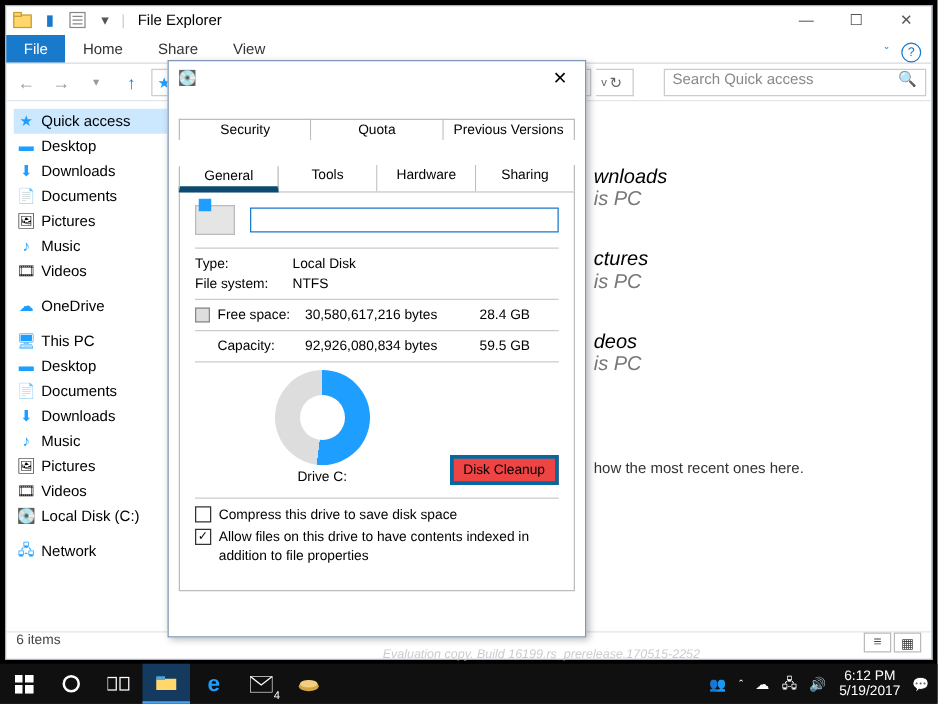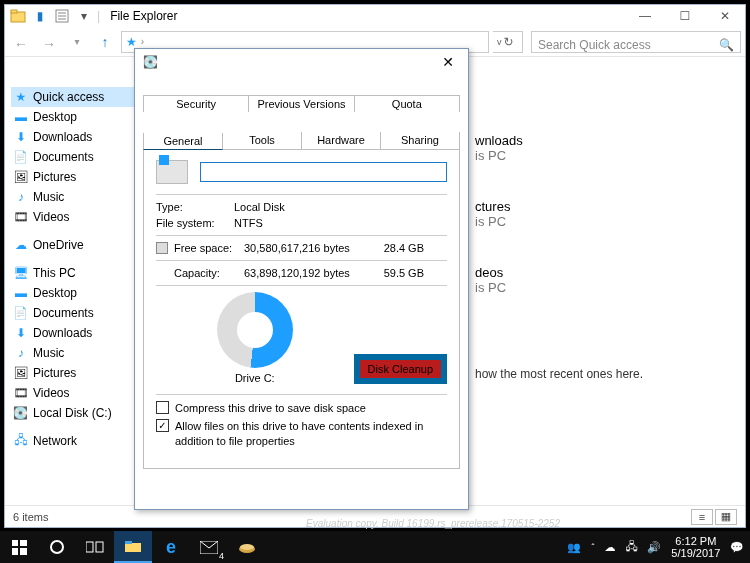--- a/index.html
+++ b/index.html
@@ -15,47 +15,47 @@
 .ribbon-tabs { height: 24px; display: flex; align-items: flex-end; border-bottom: 1px solid #d9d9d9; }
 .tab-file { background: #1979ca; color: #fff; padding: 4px 14px; font-size: 12px; }
 .tab-n { padding: 4px 14px; font-size: 12px; color: #333; }
 .ribbon-right { margin-left: auto; display: flex; align-items: center; padding-right: 8px; gap: 10px; color: #1979ca; }
 .circ-help { width:16px; height:16px; border:1px solid #1979ca; border-radius:50%; display:flex; align-items:center; justify-content:center; font-size:10px; color:#1979ca;}
 .addr-row { height: 30px; border-bottom: 1px solid #e5e5e5; display: flex; align-items: center; padding: 0 4px; gap: 4px; }
 .nav-btn { width: 24px; height: 24px; display: flex; align-items: center; justify-content: center; color: #999; font-size: 14px; }
 .nav-btn.blue { color: #1979ca; }
 .addr-bar { flex: 1; height: 22px; border: 1px solid #ccc; display: flex; align-items: center; padding: 0 4px; gap: 4px; }
 .refresh-sep { width: 30px; height: 22px; border: 1px solid #ccc; border-left: none; display: flex; align-items: center; gap: 2px; padding: 0 4px; color: #666; }
-.search-box { width: 210px; height: 22px; border: 1px solid #ccc; display: flex; align-items: flex-end; padding: 0 6px; color: #888; margin-left: 4px; }
+.search-box { width: 210px; height: 22px; border: 1px solid #ccc; display: flex; align-items: flex-start; padding: 0 6px; color: #888; margin-left: 20px; }
 .search-box .mag { margin-left: auto; }
 
 .ex-body { position: absolute; top: 78px; left: 0; right: 0; bottom: 24px; display: flex; }
 .tree { width: 130px; border-right: 1px solid #e5e5e5; padding: 4px 0 4px 6px; overflow: hidden; }
 .tree-item { display: flex; align-items: center; gap: 4px; padding: 2px 2px; font-size: 12px; color: #000; white-space: nowrap; }
 .tree-item.sel { background: #cce8ff; }
 .tree-item .ico { width: 16px; height: 16px; display: flex; align-items: center; justify-content: center; flex-shrink: 0; }
 .tree-sp { height: 8px; }
 
 .content { flex: 1; padding: 6px 12px; font-size: 12px; position: relative; }
-.folder-stub { position: absolute; font-size: 13px; color: #000; }
+.folder-stub { position: absolute; font-size: 16px; color: #000; font-style: italic; }
 .recent-msg { position: absolute; left: 340px; top: 284px; color: #333; font-size: 12px; }
 
-.statusbar { position: absolute; bottom: 0; left: 0; right: 0; height: 22px; border-top: 1px solid #e5e5e5; display: flex; align-items: center; padding: 0 8px; font-size: 11px; color: #444; }
+.statusbar { position: absolute; bottom: 0; left: 0; right: 0; height: 22px; border-top: 1px solid #e5e5e5; display: flex; align-items: flex-start; padding: 0 8px; font-size: 11px; color: #444; }
 .statusbar .view-icons { margin-left: auto; display: flex; gap: 2px; }
 .statusbar .view-icons div { width: 22px; height: 16px; border: 1px solid #bbb; display:flex; align-items:center; justify-content:center; }
 
 
 .props { position: absolute; left: 134px; top: 48px; width: 335px; height: 462px; background: #fff; border: 1px solid #7c98b6; box-shadow: 2px 2px 6px rgba(0,0,0,.3); }
 .props-title { height: 26px; display: flex; align-items: center; padding: 0 8px; font-size: 12px; }
 .props-title .close { margin-left: auto; font-size: 14px; padding: 0 6px; }
 .tabs-wrap { padding: 0 8px; }
 .tabs-r { display: flex; margin-top: 20px; }
 .tab { border: 1px solid #bdbdbd; border-bottom: none; padding: 2px 0; font-size: 11px; text-align: center; background: #fff; flex:1; }
 .tab + .tab { border-left: none; }
-.tab.active { background: #fff; position: relative; top: 1px; border-bottom: 1px solid #0c4a6e; }
+.tab.active { background: #fff; position: relative; top: 1px; border-bottom: 5px solid #0c4a6e; }
 .tabs-r.bot .tab { border-top: none; }
 .panel { border: 1px solid #bdbdbd; margin: 0 8px; height: 320px; padding: 10px 12px; font-size: 11px; }
 
 .row-icon { display: flex; align-items: center; gap: 12px; margin-bottom: 10px; }
 .drive-ico { width: 32px; height: 24px; background: #e5e5e5; border: 1px solid #bbb; position: relative; }
 .drive-ico::before { content:""; position:absolute; left:2px; top:-6px; width:10px; height:10px; background:#1e9fff; }
 .dname { flex: 1; height: 20px; border: 1px solid #1979ca; padding: 0 4px; font-size: 11px; }
 
 .kv { display: flex; margin: 4px 0; }
 .kv .k { width: 78px; }
@@ -66,21 +66,21 @@
 .sw.blue { background: #1e9fff; }
 .sw.grey { background: #ddd; }
 .space-row .lbl { width: 70px; }
 .space-row .bytes { width: 130px; }
 .space-row .gb { width: 50px; text-align: right; }
 
 .donut-row { display: flex; align-items: flex-end; margin-top: 6px; }
 .donut { width: 76px; height: 76px; border-radius: 50%; background: conic-gradient(#1e9fff 0 187deg, #ddd 187deg 360deg); margin: 0 auto; position: relative; }
 .donut::after { content:""; position:absolute; left:20px; top:20px; width:36px; height:36px; border-radius:50%; background:#fff; }
 .drv-lbl { text-align: center; font-size: 11px; margin-top: 4px; }
-.cleanup { margin-left: auto; border: 6px solid #0369a1; background: #b91c1c; padding: 3px 8px; font-size: 11px; }
+.cleanup { margin-left: auto; border: 3px solid #0369a1; background: #ef4444; padding: 3px 8px; font-size: 11px; }
 
 .chk-row { display: flex; align-items: flex-start; gap: 6px; font-size: 11px; margin-top: 4px; line-height: 1.3; }
 .chk { width: 13px; height: 13px; border: 1px solid #333; display: flex; align-items: center; justify-content: center; font-size: 10px; flex-shrink: 0; }
 
 .dlg-btns { display: flex; justify-content: center; gap: 6px; padding: 8px 0; }
 .dlg-btns button { width: 70px; height: 22px; border: 1px solid #adadad; background: #e1e1e1; font-size: 11px; }
 .dlg-btns button.def { border: 1px solid #1979ca; }
 .dlg-btns button.dis { color: #9a9a9a; }
 
 
@@ -116,20 +116,30 @@
     <span class="qat-ico" style="color:#555">▾</span>
     <span style="color:#ccc">|</span>
     <span class="tt">File Explorer</span>
     <div class="win-controls">
       <div>—</div>
       <div>☐</div>
       <div>✕</div>
     </div>
   </div>
 
+  <div class="ribbon-tabs">
+    <div class="tab-file">File</div>
+    <div class="tab-n">Home</div>
+    <div class="tab-n">Share</div>
+    <div class="tab-n">View</div>
+    <div class="ribbon-right">
+      <span style="font-size:10px">ˇ</span>
+      <span class="circ-help">?</span>
+    </div>
+  </div>
 
   <div class="addr-row">
     <div class="nav-btn">←</div>
     <div class="nav-btn">→</div>
     <div class="nav-btn" style="font-size:10px">▾</div>
     <div class="nav-btn blue">↑</div>
     <div class="addr-bar">
       <span style="color:#1e9fff">★</span>
       <span style="color:#888;font-size:10px">›</span>
     </div>
@@ -246,22 +256,22 @@
 
 <div class="props">
   <div class="props-title">
     <span style="margin-right:6px">💽</span>
     <span class="close">✕</span>
   </div>
 
   <div class="tabs-wrap">
     <div class="tabs-r">
       <div class="tab">Security</div>
+      <div class="tab">Quota</div>
       <div class="tab">Previous Versions</div>
-      <div class="tab">Quota</div>
     </div>
     <div class="tabs-r bot">
       <div class="tab active">General</div>
       <div class="tab">Tools</div>
       <div class="tab">Hardware</div>
       <div class="tab">Sharing</div>
     </div>
   </div>
 
   <div class="panel">
@@ -282,21 +292,21 @@
     <div class="space-row">
       <span class="sw grey"></span>
       <span class="lbl">Free space:</span>
       <span class="bytes">30,580,617,216 bytes</span>
       <span class="gb">28.4 GB</span>
     </div>
     <div class="hr"></div>
     <div class="space-row">
       <span style="width:18px"></span>
       <span class="lbl">Capacity:</span>
-      <span class="bytes">63,898,120,192 bytes</span>
+      <span class="bytes">92,926,080,834 bytes</span>
       <span class="gb">59.5 GB</span>
     </div>
     <div class="hr"></div>
     <div class="donut-row">
       <div style="flex:1; text-align:center">
         <div class="donut"></div>
         <div class="drv-lbl">Drive C:</div>
       </div>
       <button class="cleanup">Disk Cleanup</button>
     </div>

